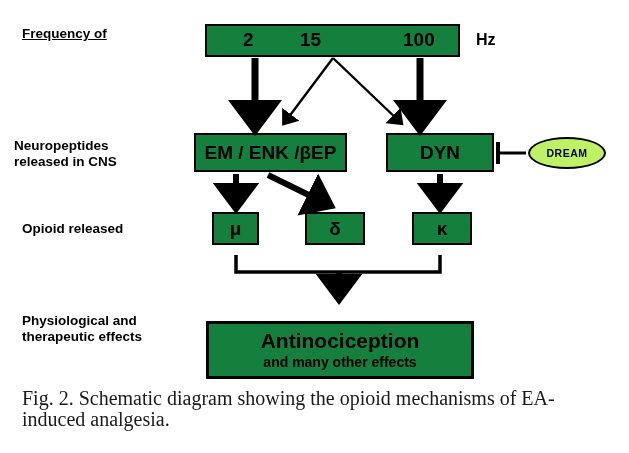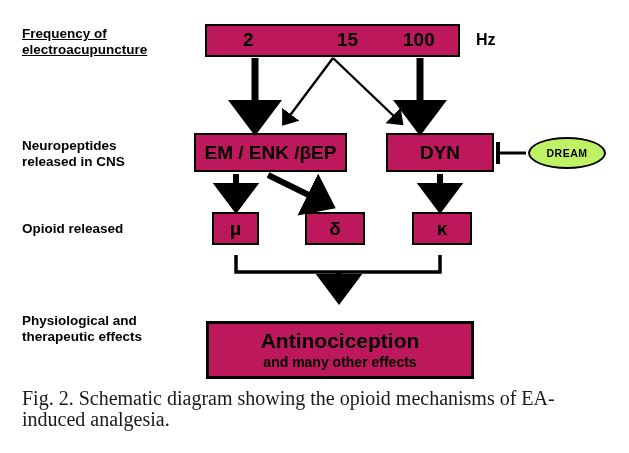--- a/index.html
+++ b/index.html
@@ -24,21 +24,21 @@
     font-weight: bold;
     font-size: 13.5px;
     line-height: 16px;
     color: #000;
     text-align: left;
   }
 
   .box {
     position: absolute;
     border: 2px solid #000;
-    background: #be185d;
+    background: #15803d;
     box-sizing: border-box;
     display: flex;
     align-items: center;
     justify-content: center;
     font-weight: bold;
   }
 
   
   #freq-bar {
     left: 205px;
@@ -46,21 +46,21 @@
     width: 255px;
     height: 33px;
   }
   .freq-val {
     position: absolute;
     font-weight: bold;
     font-size: 19px;
     top: 29px;
   }
   #freq-2   { left: 243px; }
-  #freq-15  { left: 337px; }
+  #freq-15  { left: 300px; }
   #freq-100 { left: 403px; }
 
   #hz-label {
     position: absolute;
     left: 476px;
     top: 31px;
     font-weight: bold;
     font-size: 16px;
   }
 
@@ -139,21 +139,21 @@
     line-height: 24px;
   }
   #outcome-sub {
     font-size: 14px;
     font-weight: bold;
     line-height: 17px;
   }
 
   
   #label-frequency { left: 22px;  top: 26px;  width: 175px; text-decoration: underline; }
-  #label-neuro     { left: 22px;  top: 138px; width: 175px; }
+  #label-neuro     { left: 14px;  top: 138px; width: 175px; }
   #label-receptors { left: 22px;  top: 221px; width: 175px; }
   #label-effects   { left: 22px;  top: 313px; width: 175px; }
 
   
   #arrows {
     position: absolute;
     left: 0;
     top: 0;
     width: 629px;
     height: 453px;
@@ -173,21 +173,20 @@
     font-weight: normal;
   }
 </style>
 </head>
 <body>
 
 <div id="page">
 
   <div class="row-label" id="label-frequency">
     <span>Frequency of</span><br>
-    <span>electroacupuncture</span>
   </div>
 
   <div class="row-label" id="label-neuro">
     <span>Neuropeptides</span><br>
     <span>released in CNS</span>
   </div>
 
   <div class="row-label" id="label-receptors">Opioid released</div>
 
   <div class="row-label" id="label-effects">

